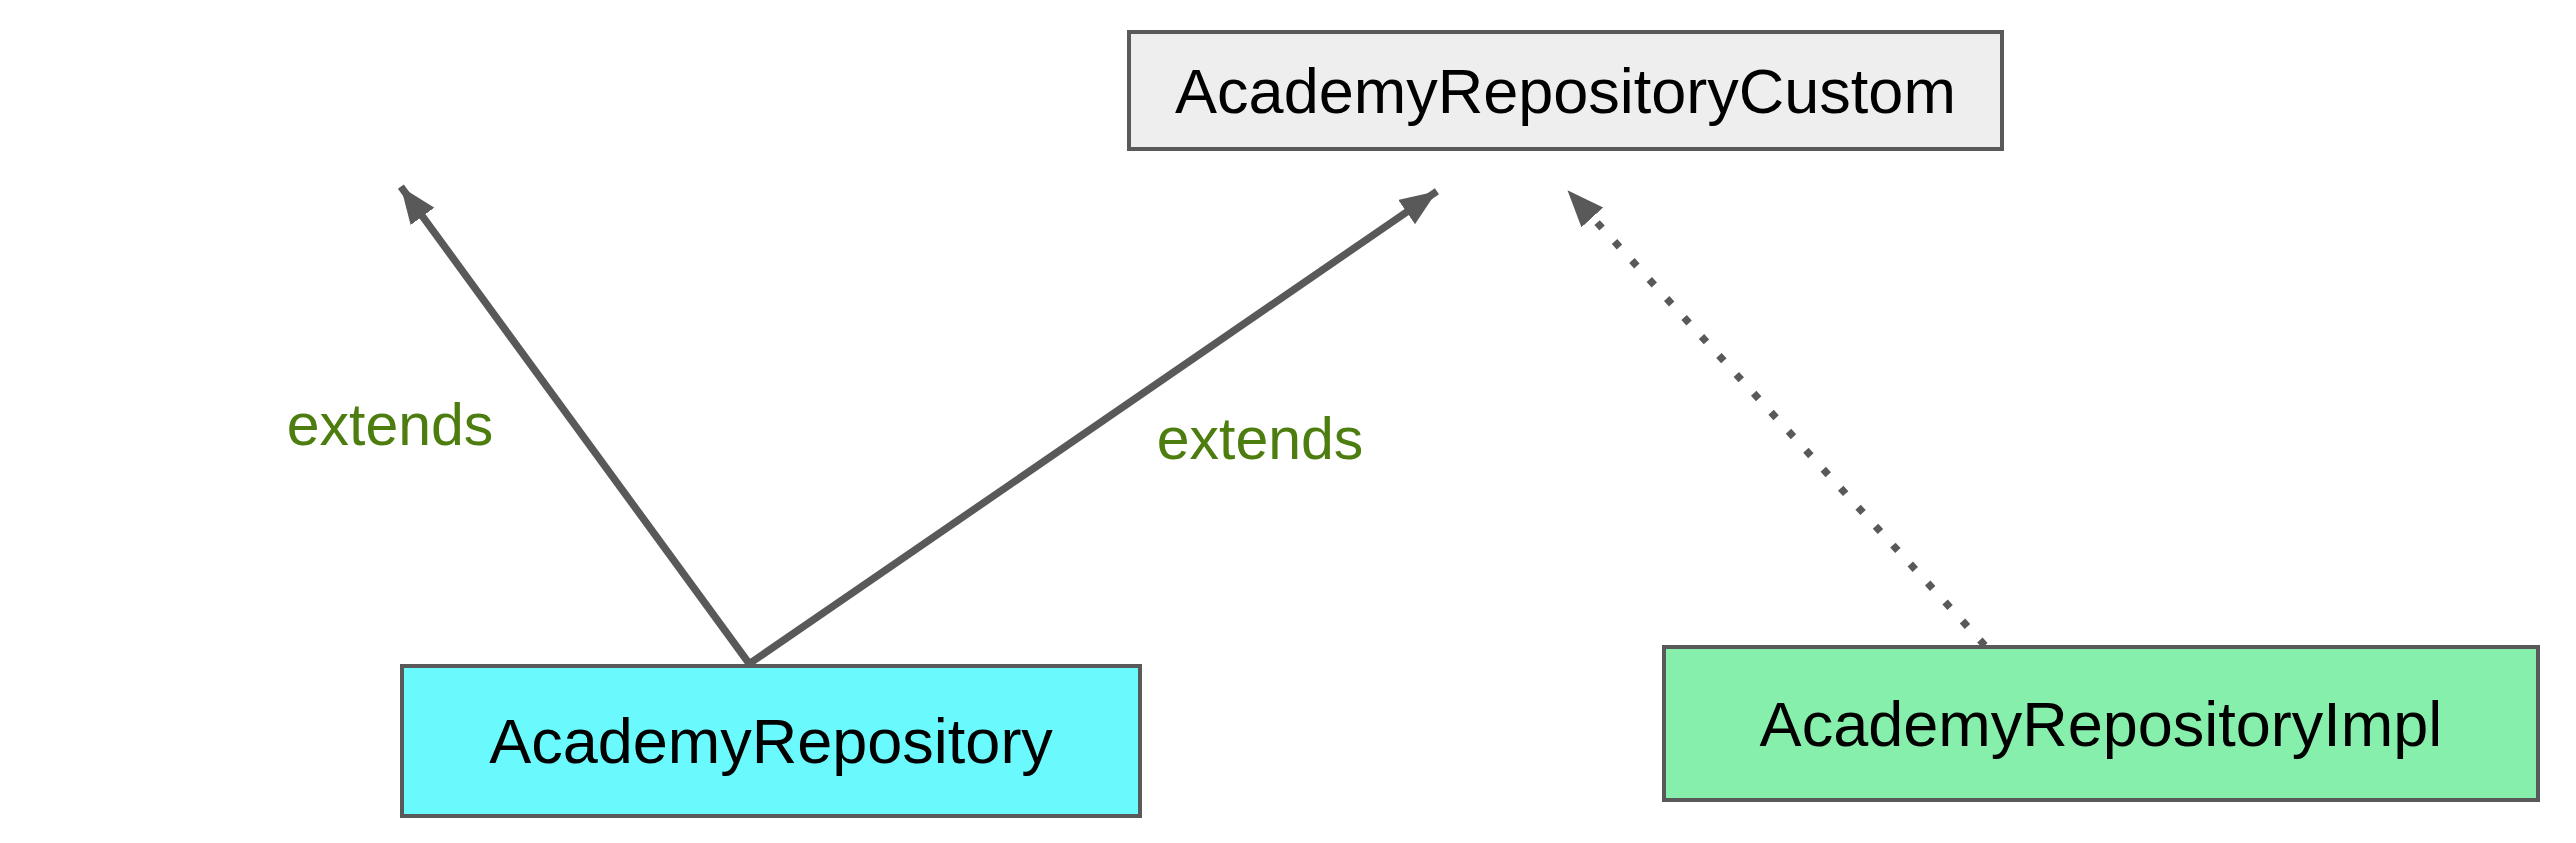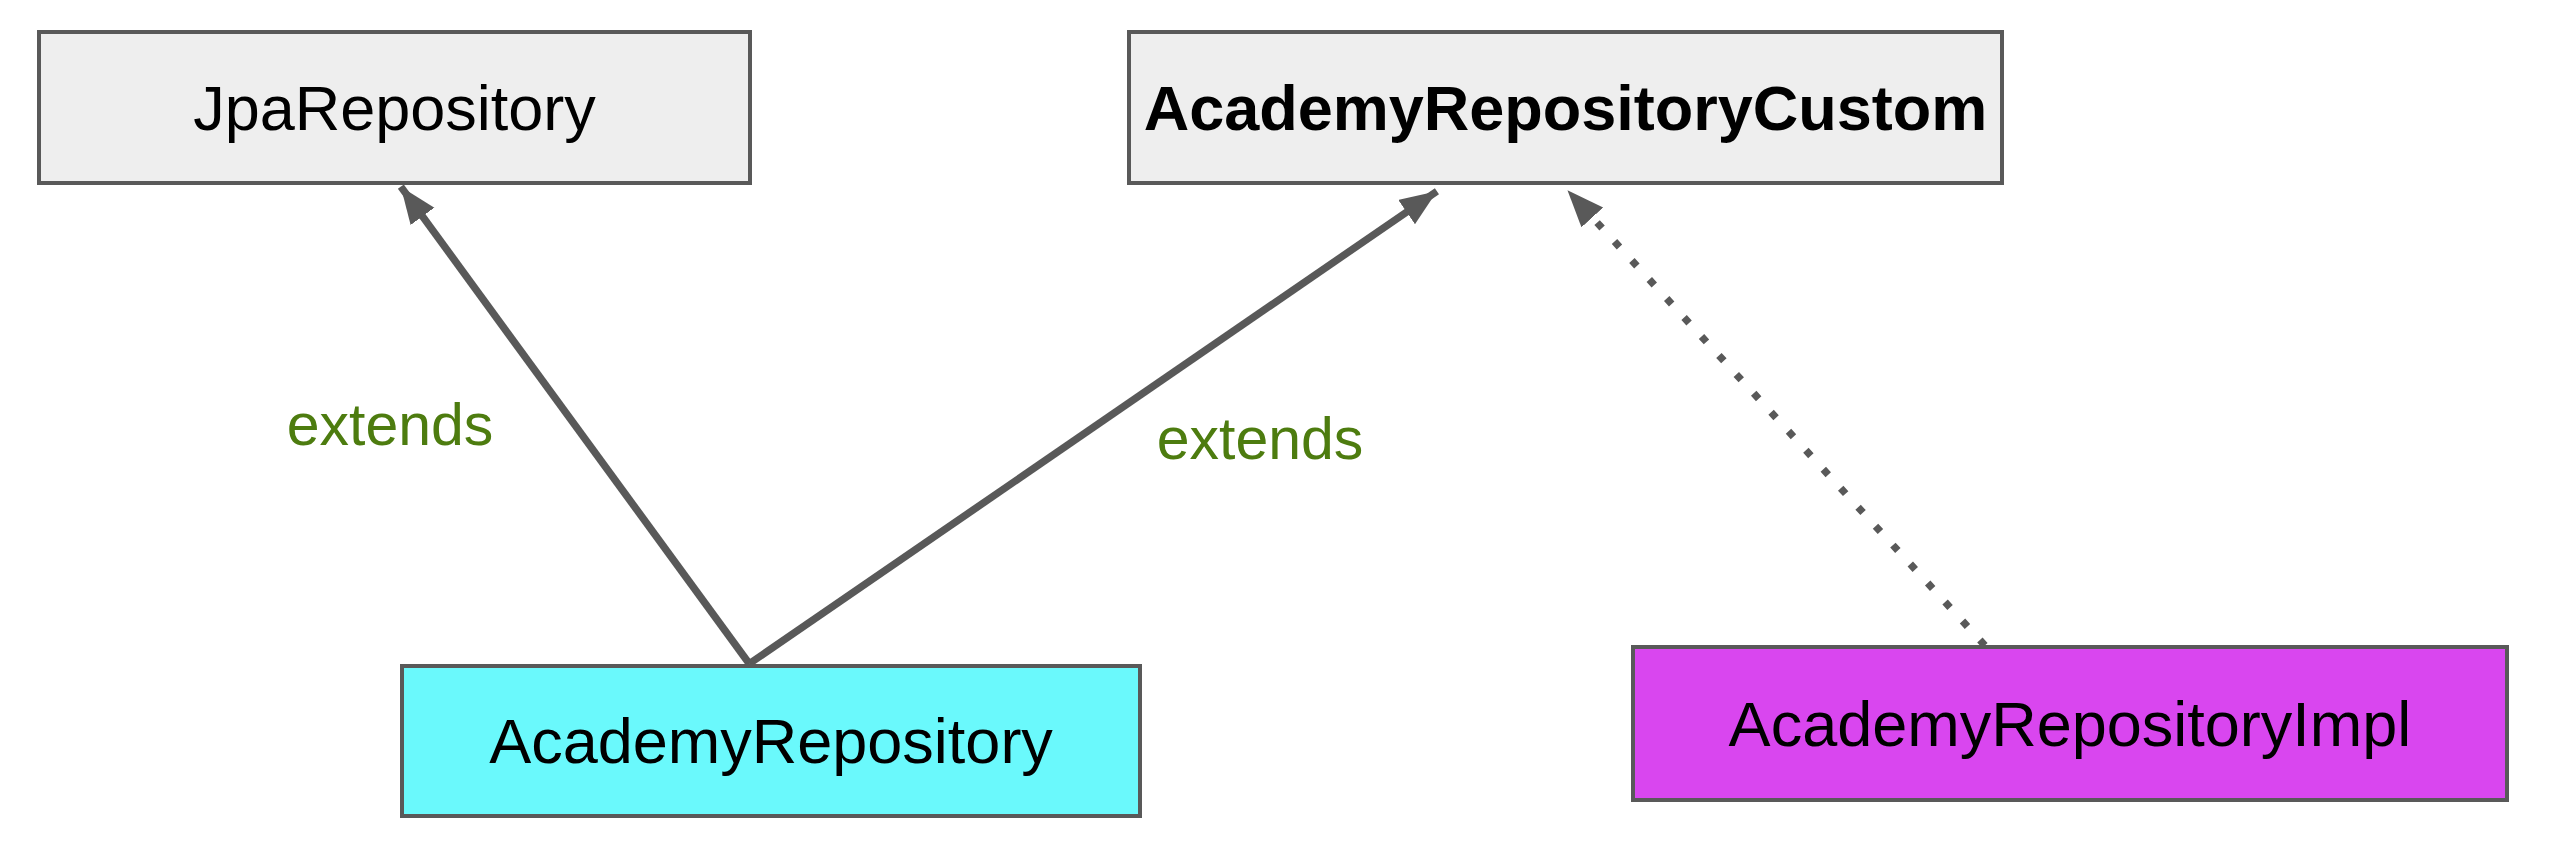--- a/index.html
+++ b/index.html
@@ -21,21 +21,21 @@
     box-sizing: border-box;
     border: 4.6px solid #595959;
     display: flex;
     align-items: center;
     justify-content: center;
     font-size: 63px;
     color: #000000;
     white-space: nowrap;
   }
   .node-jpa     { left: 37px;   top: 30px;  width: 715px; height: 155px; }
-  .node-custom  { left: 1127px; top: 30px;  width: 877px; height: 155px; font-weight: bold; }
+  .node-custom  { left: 1127px; top: 30px;  width: 877px; height: 121px; }
   .node-academy { left: 400px;  top: 664px; width: 742px; height: 154px; }
   .node-impl    { left: 1631px; top: 645px; width: 878px; height: 157px; }
   .edge-label {
     position: absolute;
     transform: translate(-50%, -50%);
     font-size: 59px;
     color: #4d7c0f;
     white-space: nowrap;
   }
   .label-extends-left  { left: 390px;  top: 425px; }
@@ -54,33 +54,30 @@
       </marker>
     </defs>
 
     <line x1="815" y1="722" x2="436" y2="203" stroke-width="8" marker-end="url(#arrowhead)" stroke="#595959"></line>
 
     <line x1="815" y1="722" x2="1563" y2="208" stroke-width="8" marker-end="url(#arrowhead)" stroke="#595959"></line>
 
     <line x1="2159" y1="702" x2="1705" y2="207" stroke-width="8" stroke-dasharray="8 20" marker-end="url(#arrowhead)" stroke="#595959"></line>
   </svg>
 
-  <div class="node node-jpa" style="background-color: rgb(238, 238, 238);">
-    <span>JpaRepository</span>
-  </div>
 
   <div class="node node-custom" style="background-color: rgb(238, 238, 238);">
     <span>AcademyRepositoryCustom</span>
   </div>
 
   <div class="node node-academy" style="background-color: rgb(106, 249, 252);">
     <span>AcademyRepository</span>
   </div>
 
-  <div class="node node-impl" style="background-color: #d946ef;">
+  <div class="node node-impl" style="background-color: #86efac; margin-left: 31px;">
     <span>AcademyRepositoryImpl</span>
   </div>
 
   <div class="edge-label label-extends-left">extends</div>
 
   <div class="edge-label label-extends-right">extends</div>
 
 
 </div>
 

